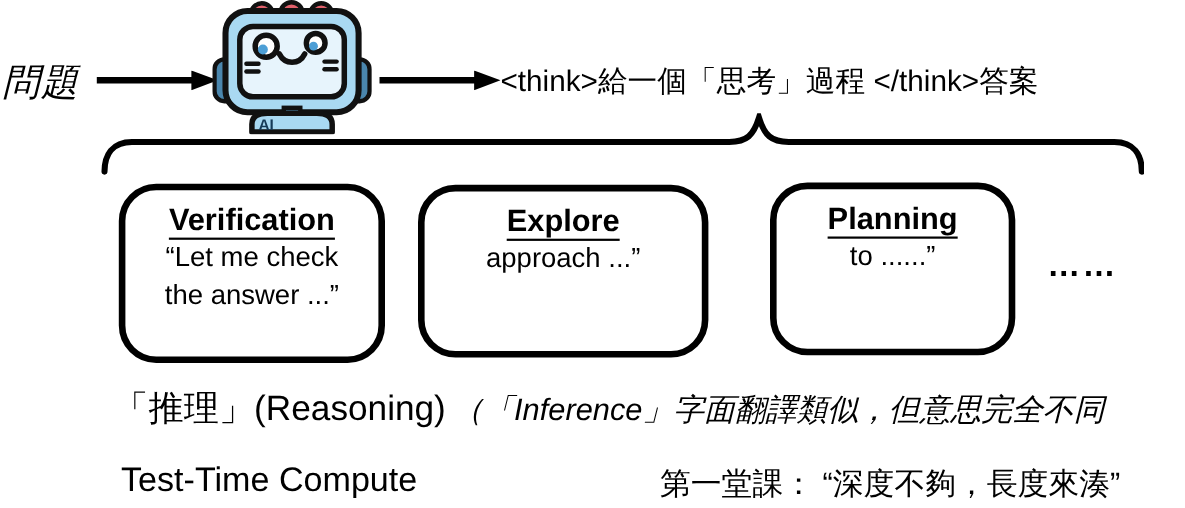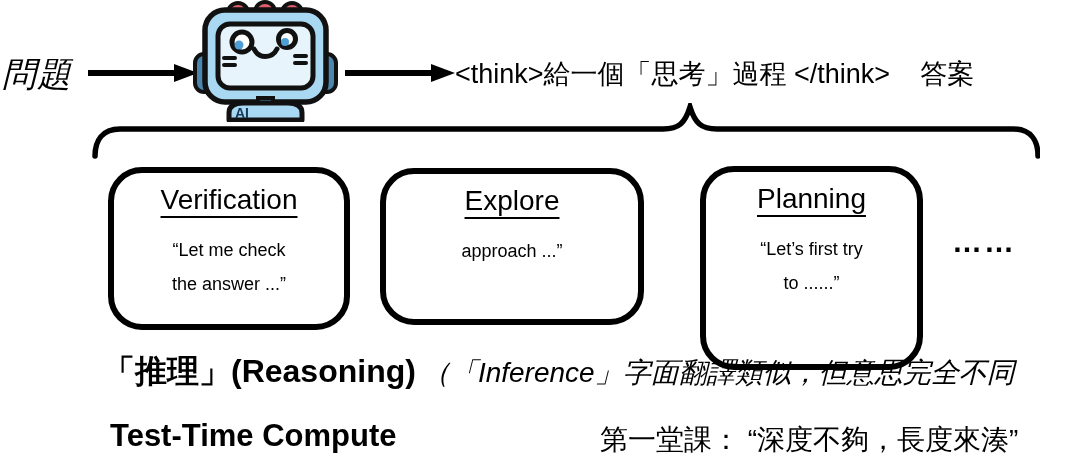--- a/index.html
+++ b/index.html
@@ -13,55 +13,55 @@
     color:#000;
   }
   .abs { position:absolute; }
 
   
   .q-label { left:2px; top:52px; font-size:34px; letter-spacing:1px; white-space:nowrap;font-style:italic; }
   .arrow1 { left:86px; top:64px; }
   .arrow2 { left:343px; top:64px; }
   .robot { left:193px; top:0px; width:145px; height:122px; }
   .think-line { left:455px; top:56px; font-size:27px; white-space:nowrap; }
-  .answer { margin-left:30px; }
+  .answer { }
 
   
   .brace { left:90px; top:103px; }
 
   
   .concept-box {
     border:6px solid #000;
     border-radius:34px;
     text-align:center;
     padding-top:10px;
     background:#fff;
   }
   .box1 { left:108px; top:167px; width:242px; height:163px; }
   .box2 { left:380px; top:168px; width:264px; height:157px; }
-  .box3 { left:700px; top:166px; width:223px; height:204px; }
+  .box3 { left:700px; top:166px; width:223px; height:157px; }
   .box-title {
     display:inline-block;
-    font-size:28px; font-weight:normal;
+    font-size:28px; font-weight:bold;
     text-decoration:underline;
     text-underline-offset:7px;
     text-decoration-thickness:2px;
     line-height:34px;
   }
-  .box-quote { margin-top:16px; font-size:18px; line-height:34px; }
+  .box-quote { font-size:25px; line-height:34px; }
 
   .more-dots { left:952px; top:222px; font-size:30px; font-weight:bold; letter-spacing:2px; line-height:40px; white-space:nowrap; }
 
   
   .reasoning-line { left:103px; top:350px; white-space:nowrap; }
-  .reasoning-bold { font-size:32px; font-weight:bold;text-align:right; }
+  .reasoning-bold { font-size:32px; font-weight:normal;text-align:right; }
   .reasoning-rest { font-size:28px; margin-left:6px;font-style:italic; }
 
   
-  .ttc-title { left:110px; top:418px; font-size:31px; font-weight:bold; white-space:nowrap; }
+  .ttc-title { left:110px; top:418px; font-size:31px; font-weight:normal; white-space:nowrap; }
   .lesson-note { left:600px; top:421px; font-size:28px; white-space:nowrap; }
 </style>
 </head>
 <body>
 
 <div class="abs q-label">問題</div>
 
 <svg class="abs arrow1" width="112" height="18" viewBox="0 0 112 18">
   <line x1="2" y1="9" x2="90" y2="9" stroke="#000" stroke-width="6"></line>
   <polygon points="88,0 112,9 88,18" fill="#000"></polygon>
@@ -122,21 +122,20 @@
 <div class="abs concept-box box2">
   <span class="box-title">Explore</span>
   <div class="box-quote">
     <div>approach ...”</div>
   </div>
 </div>
 
 <div class="abs concept-box box3">
   <span class="box-title">Planning</span>
   <div class="box-quote">
-    <div>“Let’s first try</div>
     <div>to ......”</div>
   </div>
 </div>
 
 <div class="abs more-dots">……</div>
 
 <div class="abs reasoning-line">
   <span class="reasoning-bold">「推理」(Reasoning)</span><span class="reasoning-rest">（「Inference」字面翻譯類似，但意思完全不同</span>
 </div>
 

